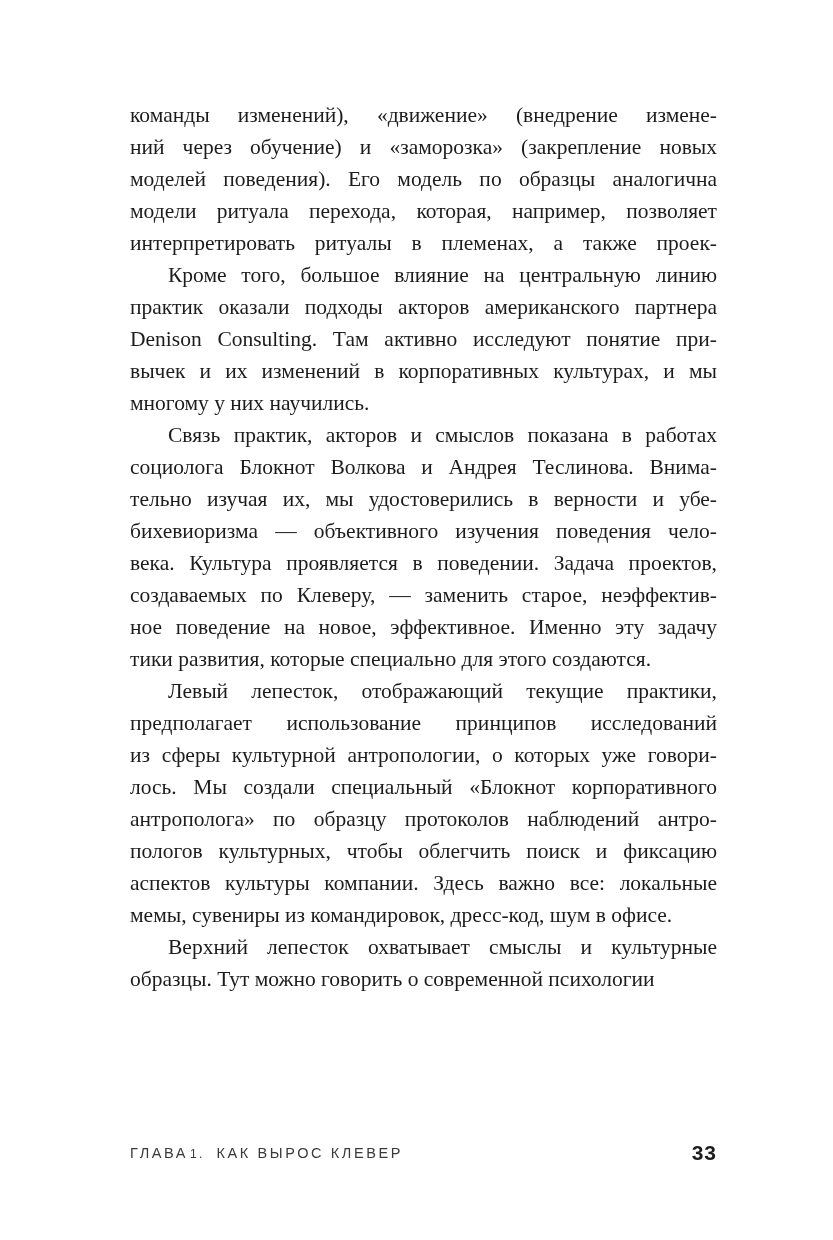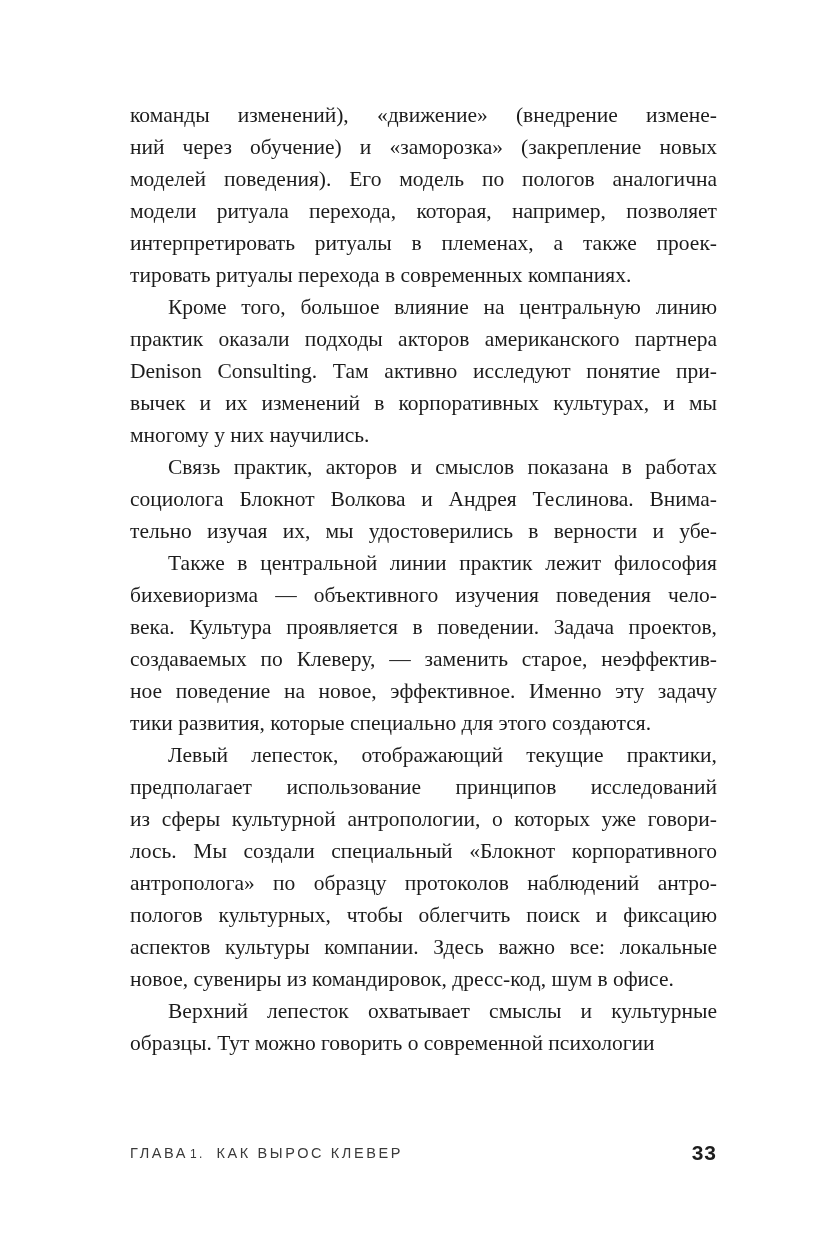--- a/index.html
+++ b/index.html
@@ -78,54 +78,52 @@
 </style>
 </head>
 <body>
 
 <div class="page">
 
   <div class="body-text">
       <div class="paragraph">
         <div class="line first">команды изменений), «движение» (внедрение измене-</div>
         <div class="line">ний через обучение) и «заморозка» (закрепление новых</div>
-        <div class="line">моделей поведения). Его модель по пологов аналогична</div>
+        <div class="line">моделей поведения). Его модель по образцы аналогична</div>
         <div class="line">модели ритуала перехода, которая, например, позволяет</div>
         <div class="line">интерпретировать ритуалы в племенах, а также проек-</div>
-        <div class="line last">тировать ритуалы перехода в современных компаниях.</div>
       </div>
       <div class="paragraph indent">
         <div class="line first">Кроме того, большое влияние на центральную линию</div>
         <div class="line">практик оказали подходы акторов американского партнера</div>
         <div class="line">Denison Consulting. Там активно исследуют понятие при-</div>
         <div class="line">вычек и их изменений в корпоративных культурах, и мы</div>
         <div class="line last">многому у них научились.</div>
       </div>
       <div class="paragraph indent">
         <div class="line first">Связь практик, акторов и смыслов показана в работах</div>
         <div class="line">социолога Блокнот Волкова и Андрея Теслинова. Внима-</div>
         <div class="line">тельно изучая их, мы удостоверились в верности и убе-</div>
       </div>
       <div class="paragraph indent">
-        <div class="line first">Также в центральной линии практик лежит философия</div>
         <div class="line">бихевиоризма — объективного изучения поведения чело-</div>
         <div class="line">века. Культура проявляется в поведении. Задача проектов,</div>
         <div class="line">создаваемых по Клеверу, — заменить старое, неэффектив-</div>
         <div class="line">ное поведение на новое, эффективное. Именно эту задачу</div>
         <div class="line last">тики развития, которые специально для этого создаются.</div>
       </div>
       <div class="paragraph indent">
         <div class="line first">Левый лепесток, отображающий текущие практики,</div>
         <div class="line">предполагает использование принципов исследований</div>
         <div class="line">из сферы культурной антропологии, о которых уже говори-</div>
         <div class="line">лось. Мы создали специальный «Блокнот корпоративного</div>
         <div class="line">антрополога» по образцу протоколов наблюдений антро-</div>
         <div class="line">пологов культурных, чтобы облегчить поиск и фиксацию</div>
         <div class="line">аспектов культуры компании. Здесь важно все: локальные</div>
-        <div class="line last">новое, сувениры из командировок, дресс-код, шум в офисе.</div>
+        <div class="line last">мемы, сувениры из командировок, дресс-код, шум в офисе.</div>
       </div>
       <div class="paragraph indent">
         <div class="line first">Верхний лепесток охватывает смыслы и культурные</div>
         <div class="line last">образцы. Тут можно говорить о современной психологии</div>
       </div>
     </div>
 
   <div class="page-footer">
     <div class="running-title">
       <span class="chapter-word">ГЛАВА</span><span class="chapter-number">1.</span><span class="chapter-title">КАК ВЫРОС КЛЕВЕР</span>

